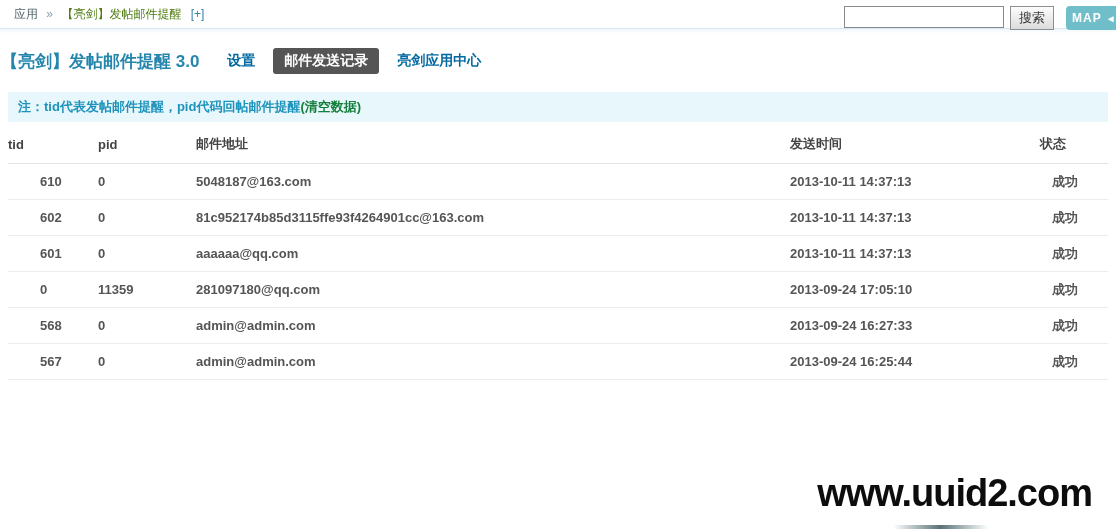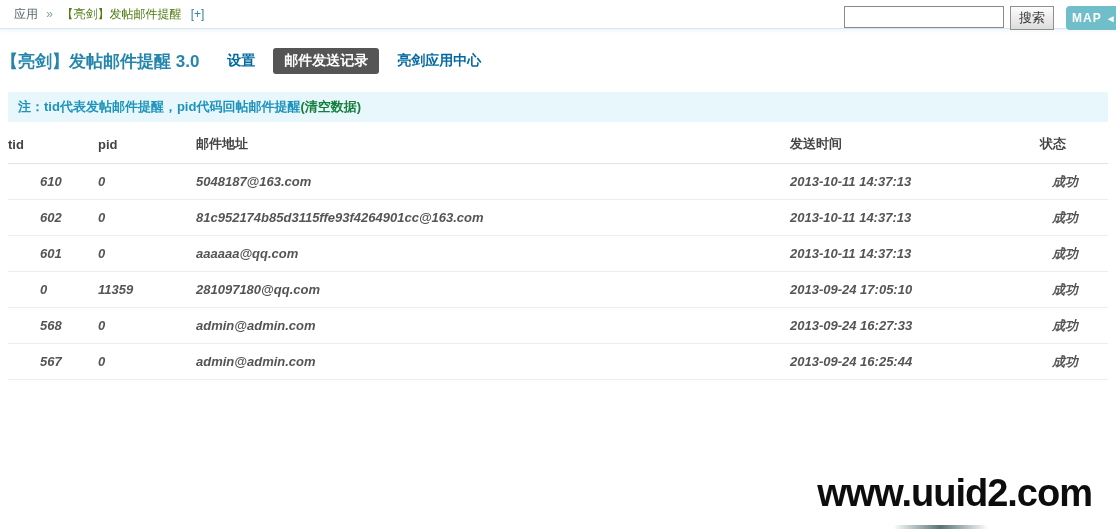--- a/index.html
+++ b/index.html
@@ -57,21 +57,21 @@
   .note-bar .clear-link { color:#15803d; cursor:pointer; text-decoration:none; }
 
   
   table.log { width:1100px; margin:2px 8px 8px; border-collapse:collapse; table-layout:fixed; }
   table.log th {
     text-align:left; font-size:13px; font-weight:bold; color:#444;
     padding:11px 0 10px; border-bottom:1px solid #e3e3e3;
   }
   table.log td {
     font-size:13px; font-weight:bold; color:#555;
-    height:36px; border-bottom:1px solid #ececec;font-style:italic;
+    height:36px; border-bottom:1px solid #ececec;
   }
   .col-tid   { width:90px;  padding-left:32px; }
   .col-pid   { width:98px; }
   .col-email { width:594px; }
   .col-time  { width:250px; }
   .col-status{ text-align:center; padding-right:18px; }
 
   
   .watermark {
     position:absolute; right:24px; bottom:14px;

